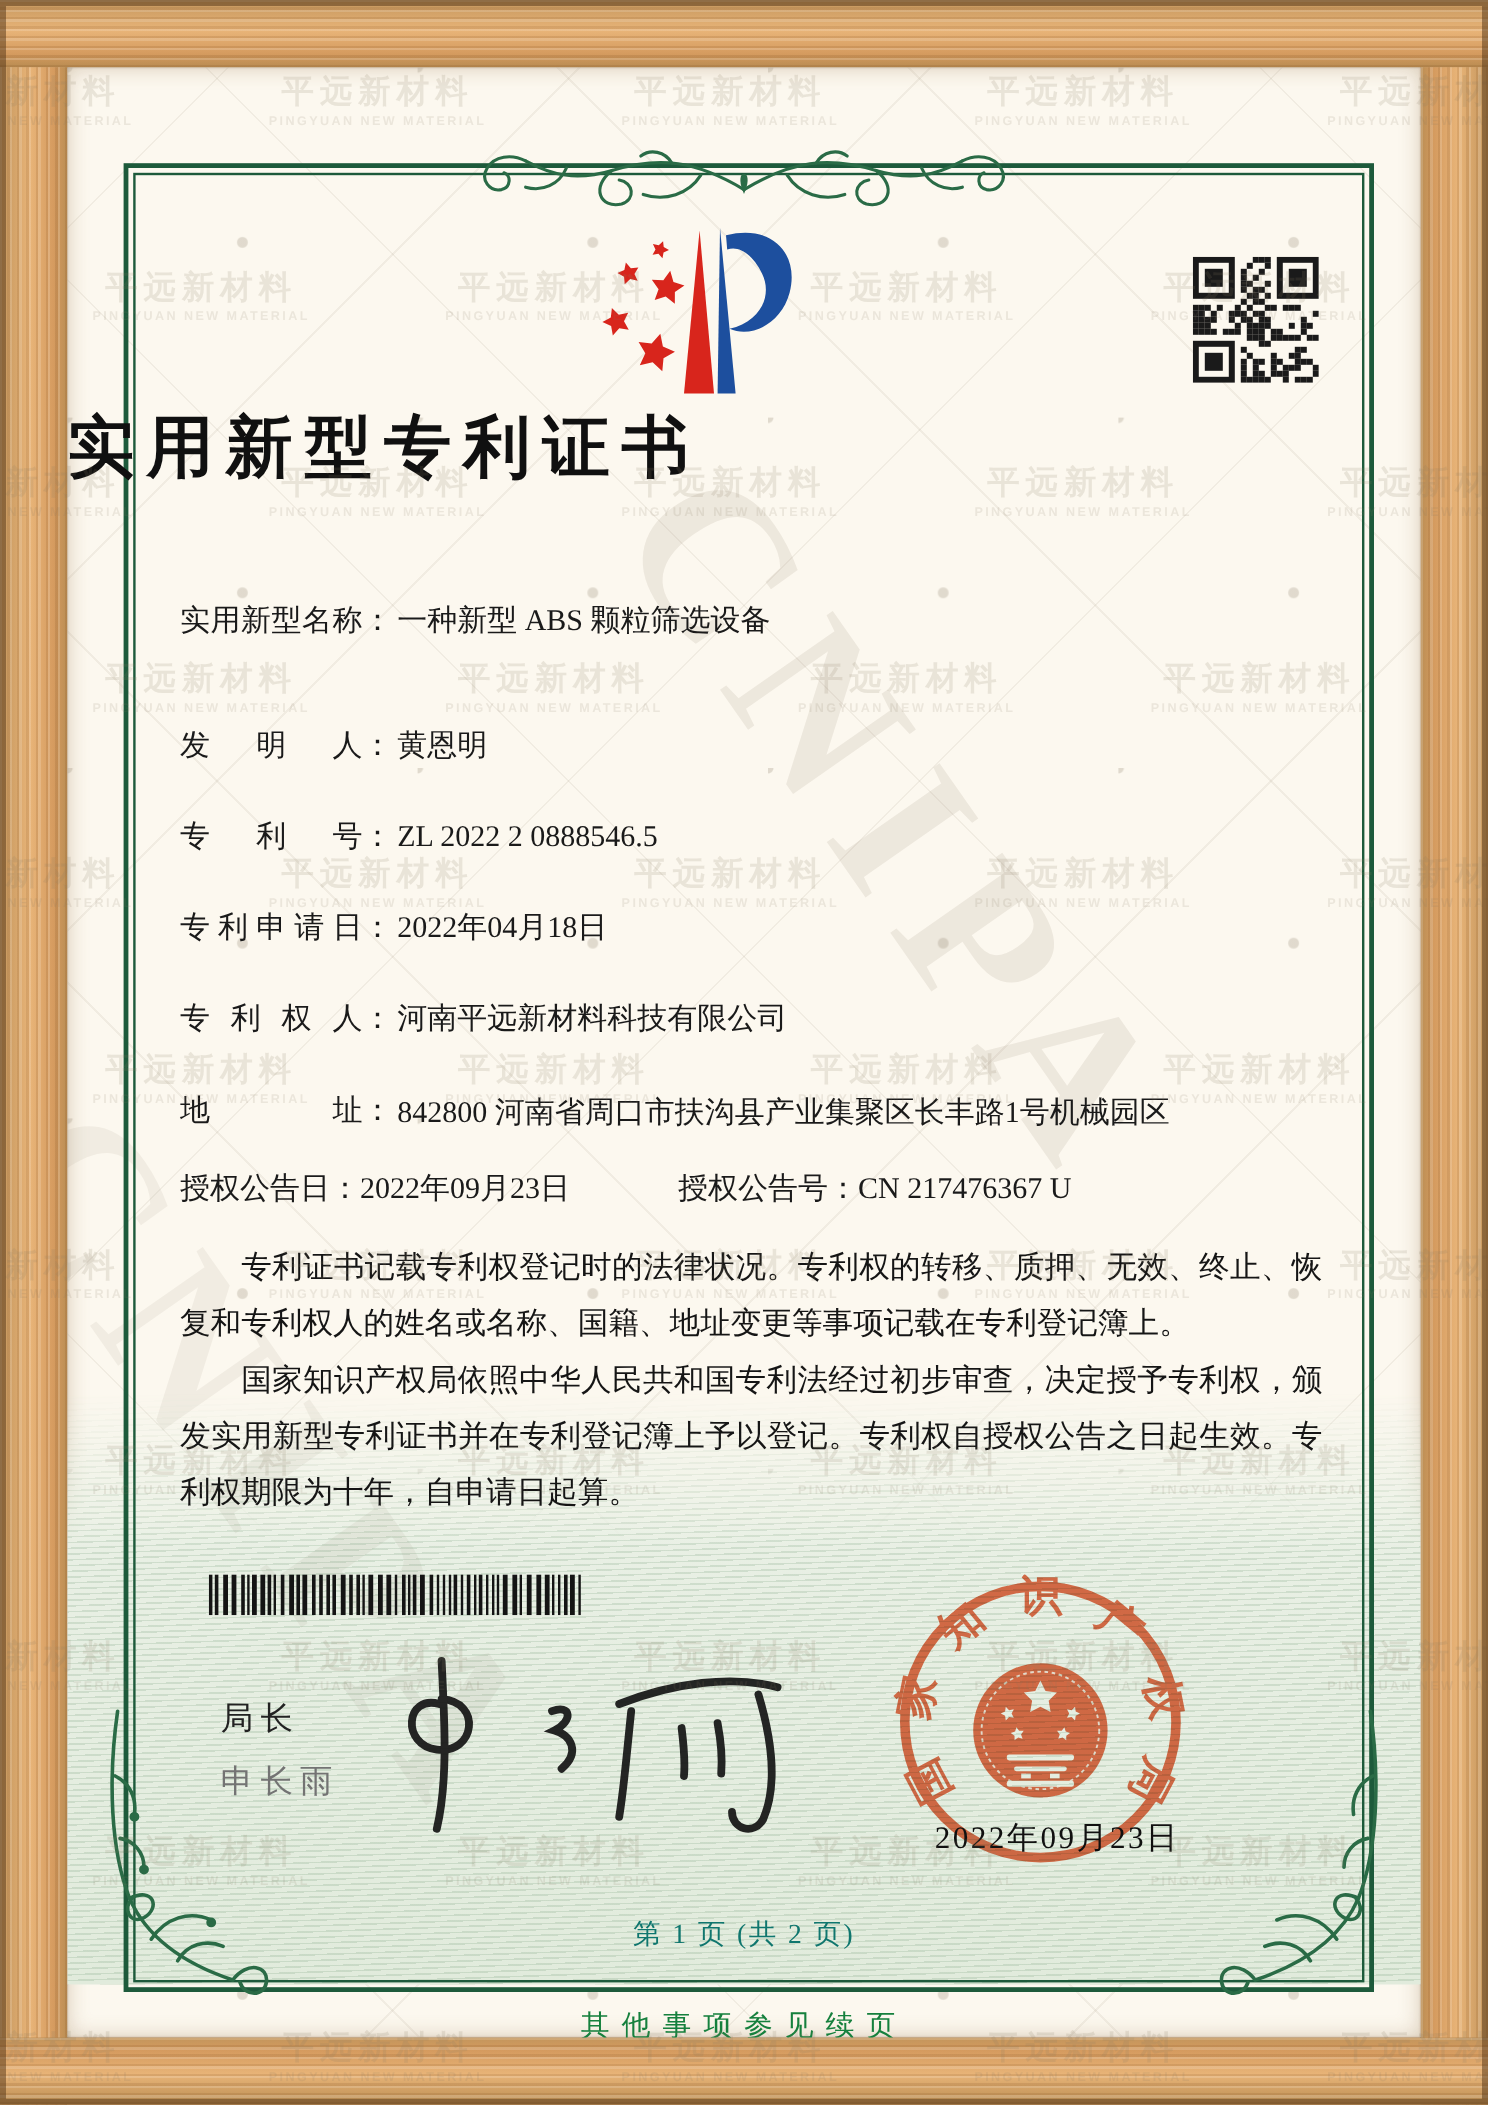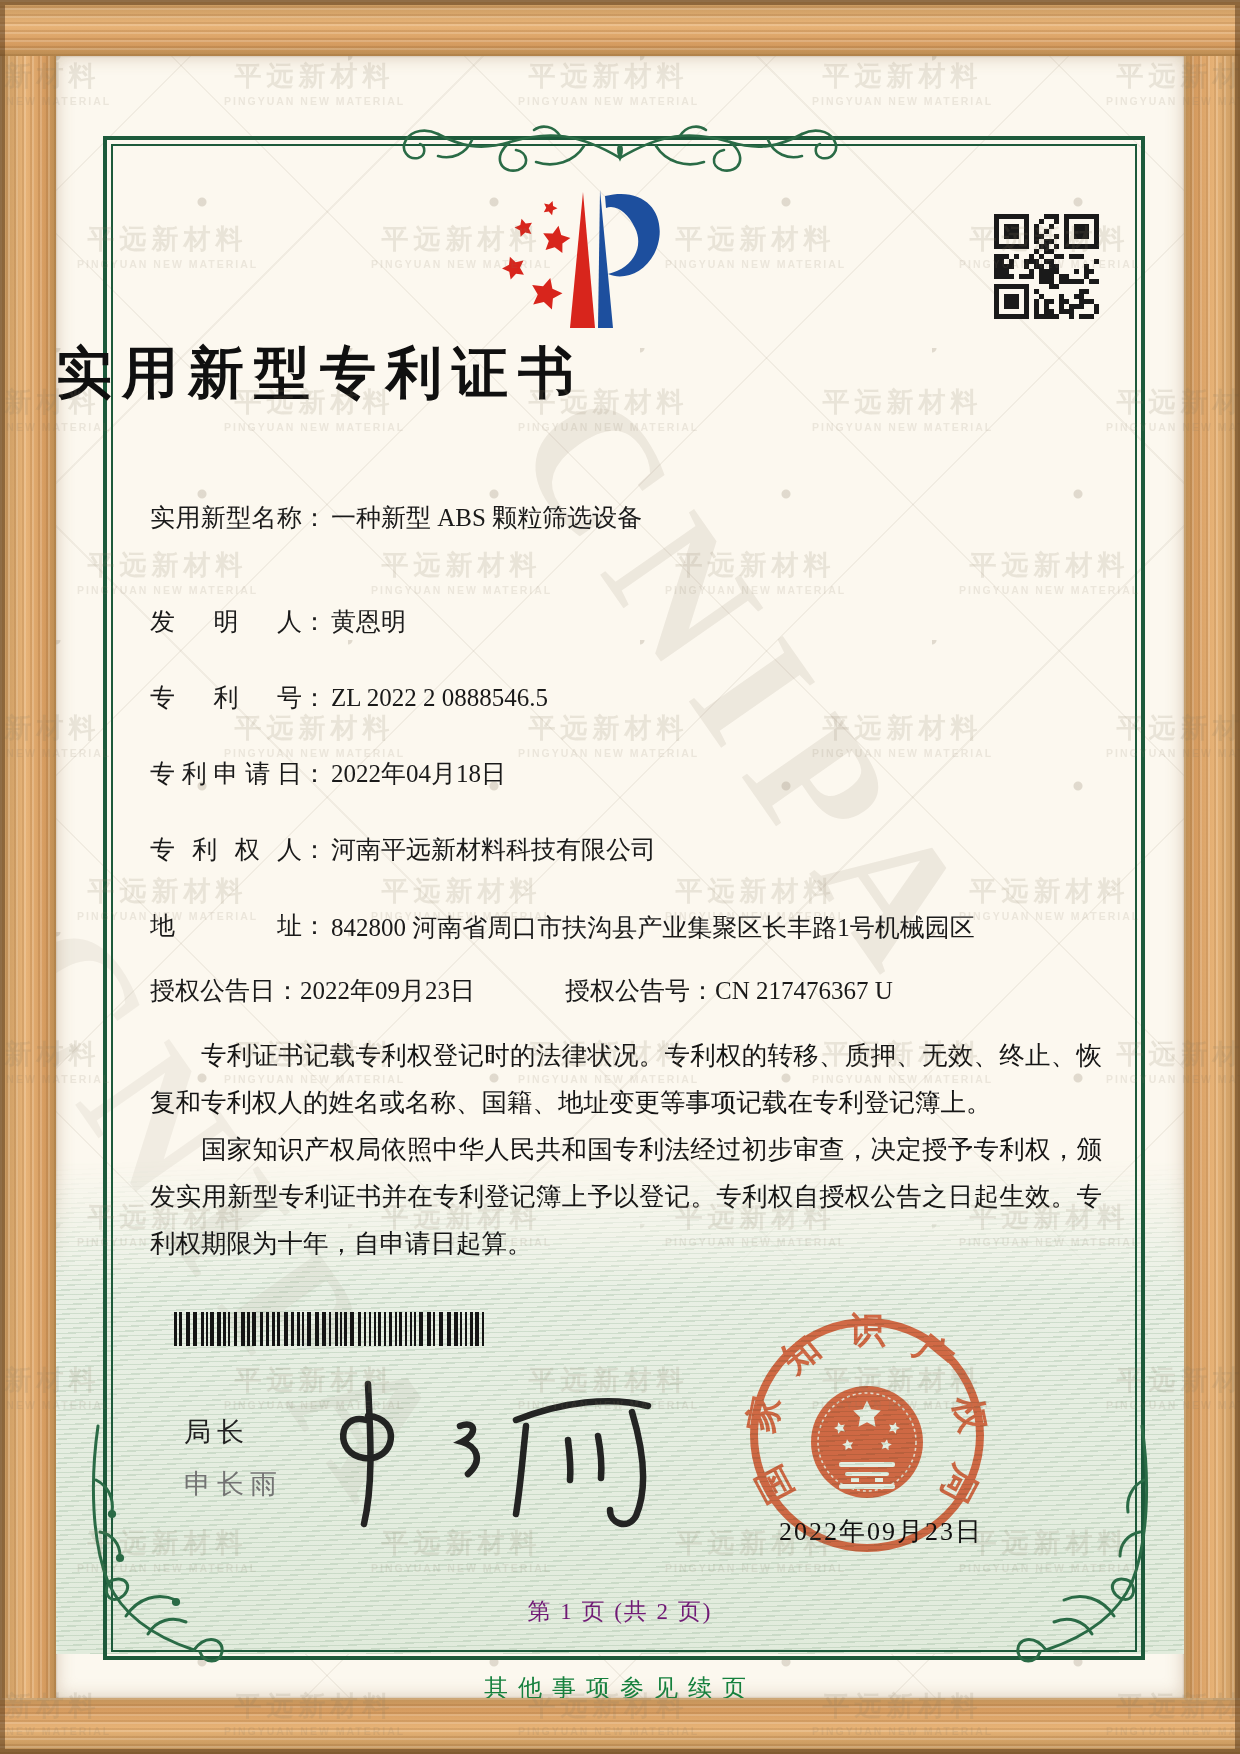--- a/index.html
+++ b/index.html
@@ -82,21 +82,21 @@
              font-size:27px;font-weight:500;color:#222;letter-spacing:6px;z-index:6}
   .sig-name{position:absolute;left:128px;top:1410px;font-family:"Liberation Sans",sans-serif;
             font-size:27px;font-weight:500;color:#737373;letter-spacing:6px;z-index:6}
   .signature{position:absolute;left:252px;top:1312px;z-index:6}
 
   .seal{position:absolute;left:688px;top:1256px;z-index:6;mix-blend-mode:multiply;opacity:.92}
   .seal-date{position:absolute;left:700px;top:1458px;width:250px;text-align:center;font-size:26px;
              color:#101010;letter-spacing:2px;z-index:7}
 
   .pagination{position:absolute;left:0;right:0;top:1540px;text-align:center;font-size:23px;
-              letter-spacing:2px;color:#701a75;z-index:5}
+              letter-spacing:2px;color:#0f766e;z-index:5}
   .footer-note{position:absolute;left:0;right:0;top:1616px;text-align:center;font-size:24px;
                letter-spacing:10px;color:#15803d;z-index:5}
 
   
   .wm-layer{position:absolute;inset:0;z-index:40;pointer-events:none;overflow:hidden}
   .wm{position:absolute;text-align:center;font-family:"Liberation Sans",sans-serif;white-space:nowrap}
   .wm .cn{font-size:27px;font-weight:700;letter-spacing:5px;color:rgba(134,122,102,.16)}
   .wm .en{font-size:10.5px;font-weight:700;letter-spacing:2px;color:rgba(134,122,102,.14);margin-top:1px}
 </style>
 </head>

